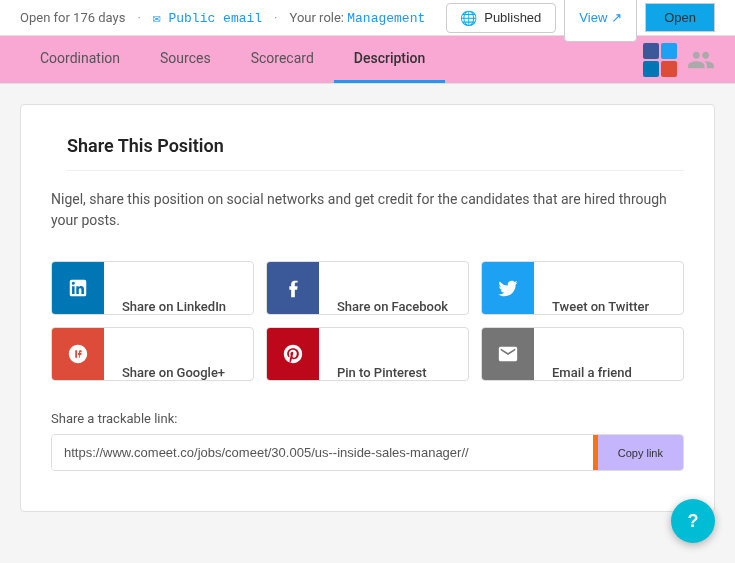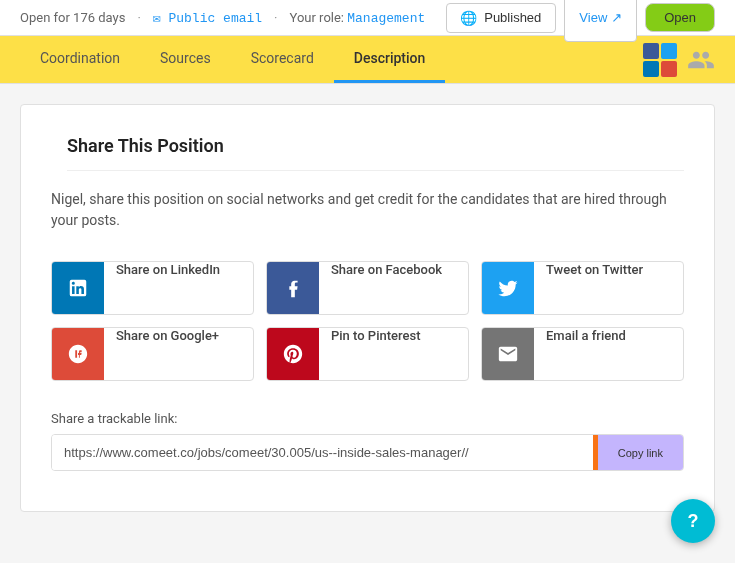--- a/index.html
+++ b/index.html
@@ -54,32 +54,32 @@
       border-radius: 4px;
       padding: 16px 14px;
       font-size: 13px;
       color: #2196F3;
       cursor: pointer;
       display: flex;
       align-items: center;
       gap: 4px;
     }
     .btn-open {
-      background: #84cc16;
+      background: #0ea5e9;
       border: 1px solid #ccc;
-      border-radius: 8px;
+      border-radius: 0;
       padding: 6px 18px;
       font-size: 13px;
       color: #333;
       cursor: pointer;
       text-align: center;
     }
     .globe-icon { font-size: 14px; }
     .nav-bar {
-      background: #fde047;
+      background: #f9a8d4;
       border-bottom: 1px solid #e0e0e0;
       padding: 0 20px;
       display: flex;
       align-items: center;
       justify-content: space-between;
       height: 48px;
     }
     .nav-tabs {
       display: flex;
       align-items: center;
@@ -151,22 +151,22 @@
       line-height: 1.5;
     }
     .share-buttons-grid {
       display: grid;
       grid-template-columns: repeat(3, 1fr);
       gap: 12px;
       margin-bottom: 30px;
     }
     .share-btn {
       display: flex;
-      align-items: flex-start;
-      gap: 0;
+      align-items: flex-end;
+      gap: 6px;
       border: 1px solid #ddd;
       border-radius: 4px;
       overflow: hidden;
       cursor: pointer;
       text-decoration: none;
       color: #333;
     }
     .share-btn-icon {
       width: 52px;
       height: 52px;

